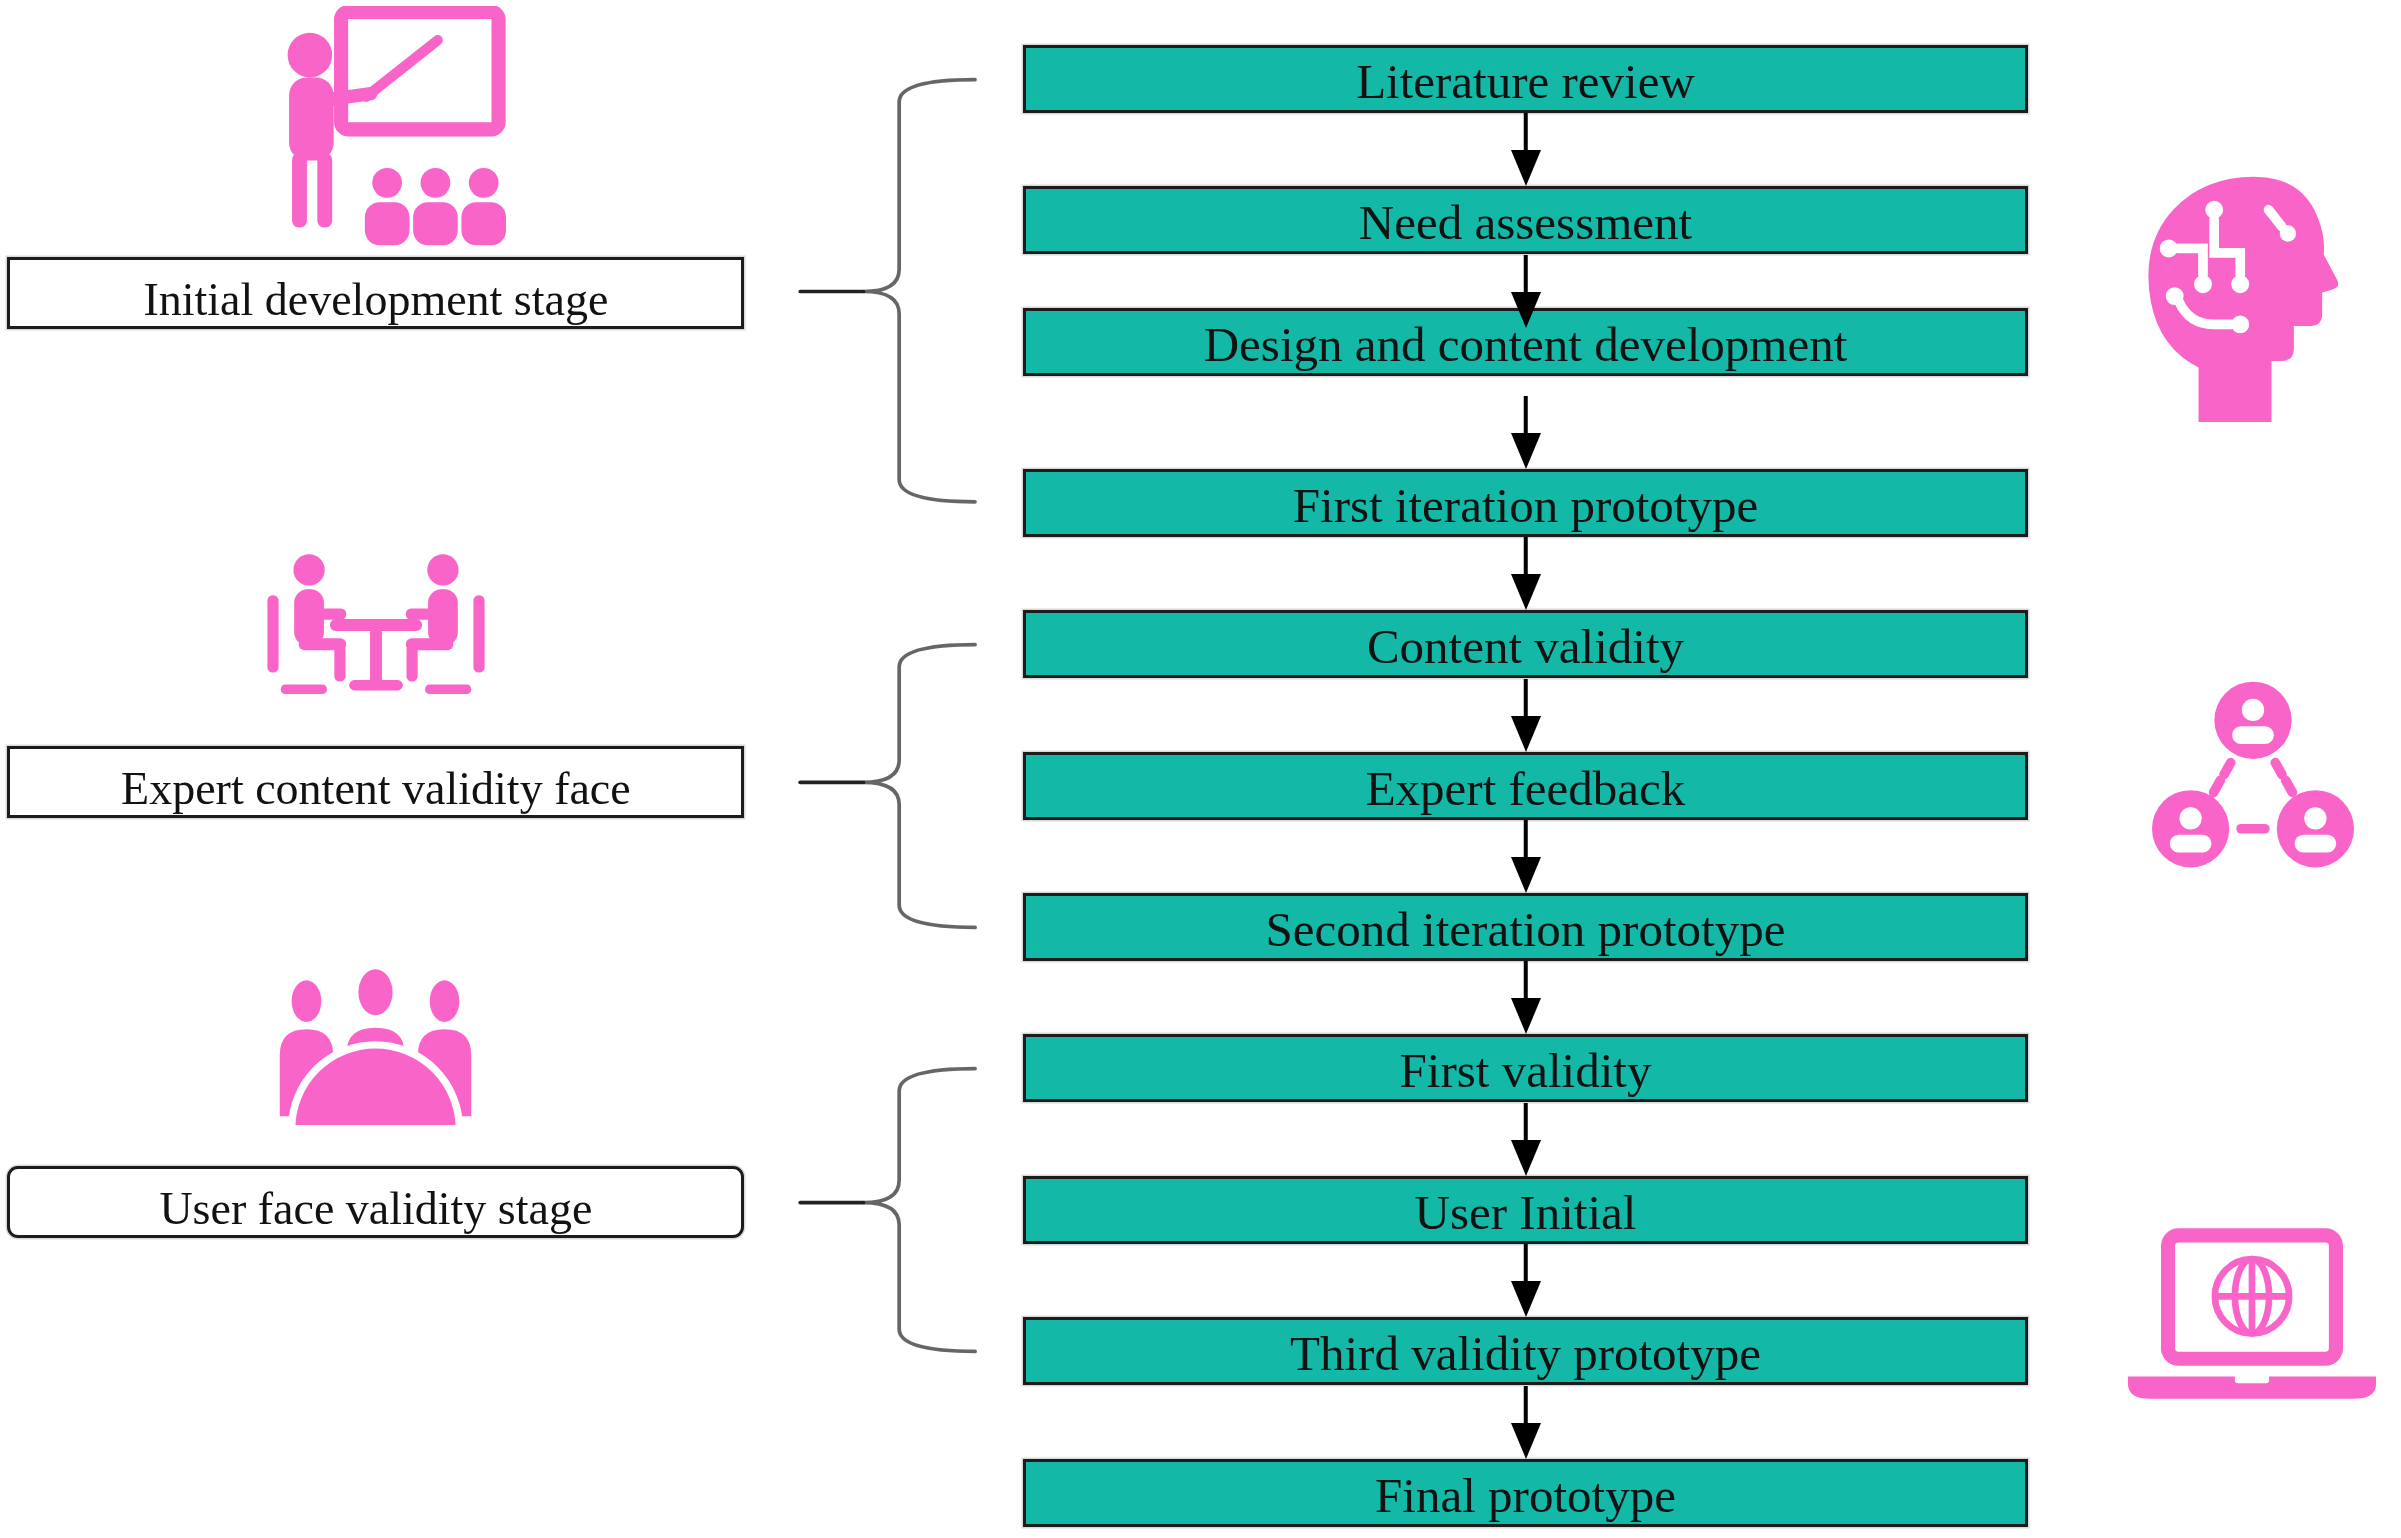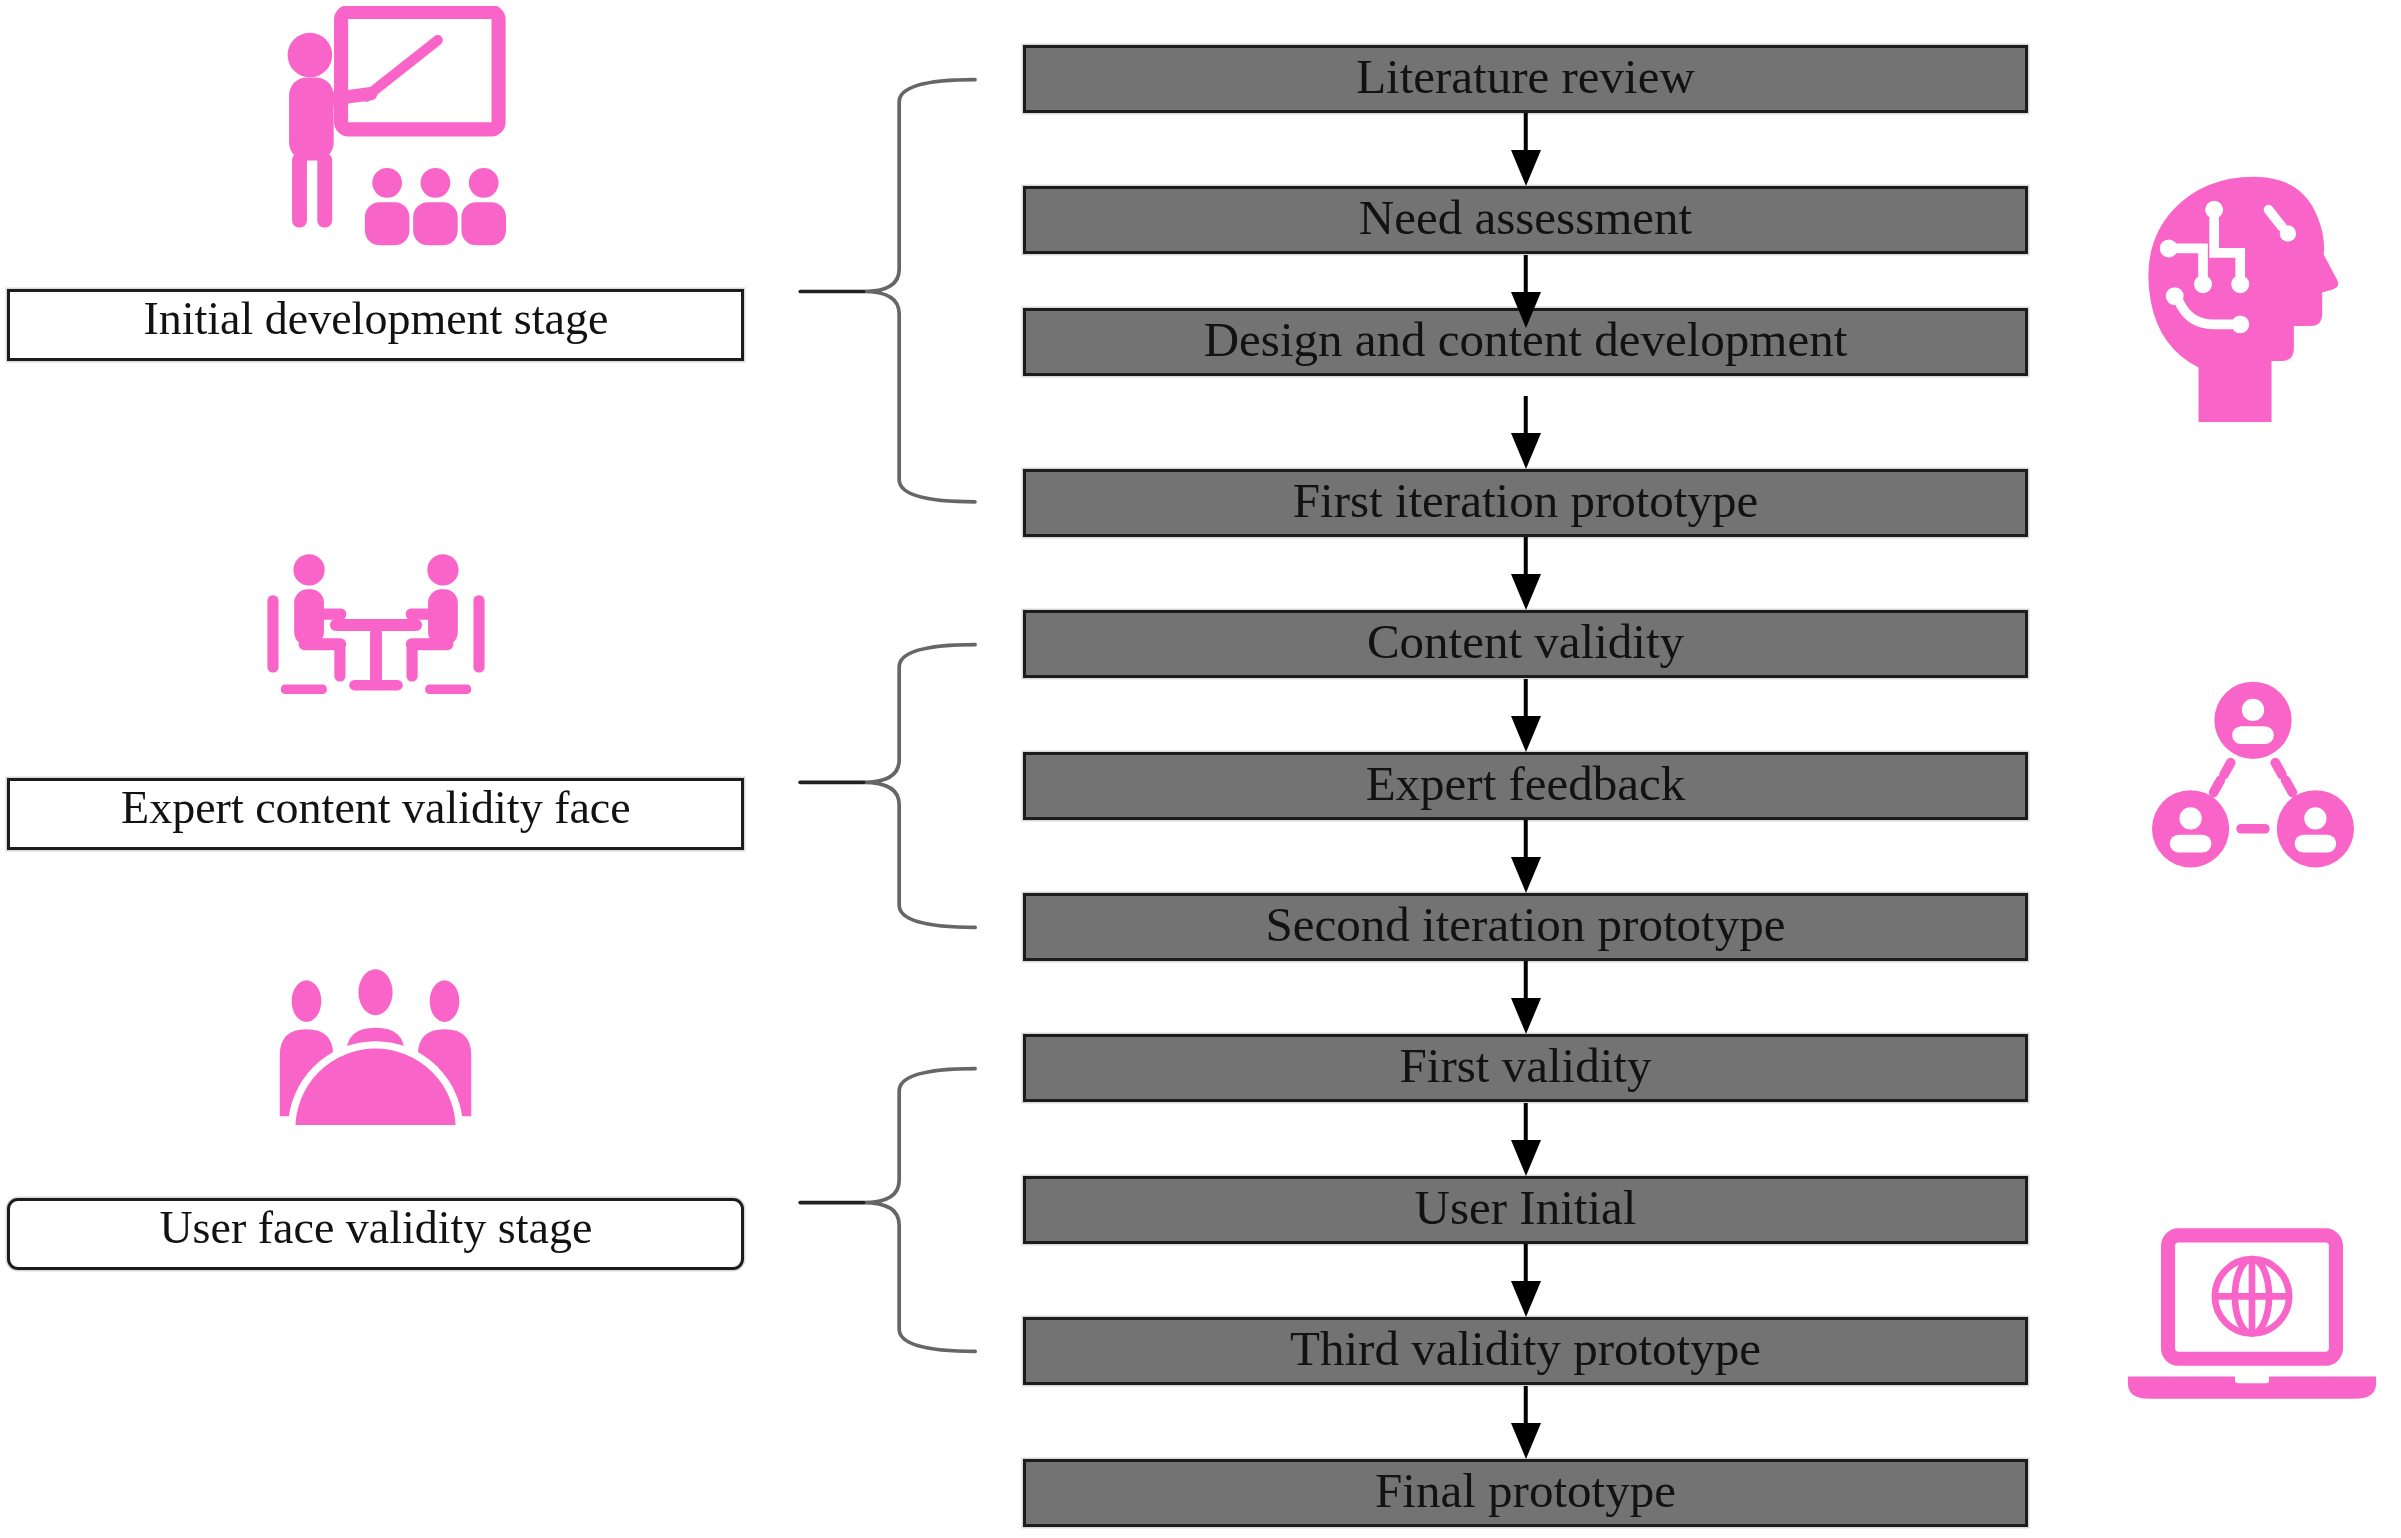--- a/index.html
+++ b/index.html
@@ -1,32 +1,31 @@
 <!DOCTYPE html>
 <html style="font-size:12px"><head>
 <meta charset="utf-8">
 <style>
   html,body{margin:0;padding:0;background:#ffffff;}
   body{width:2401px;height:1539px;overflow:hidden;font-family:"Liberation Serif","DejaVu Serif",serif;}
   #canvas{position:relative;width:2401px;height:1539px;background:#fff;}
 
   .flow-box{
     position:absolute;left:1023px;width:1005px;height:68px;
-    background:#737373;border:3.7px solid #1c1c1c;box-sizing:border-box;
-    display:flex;align-items:flex-start;justify-content:center;
+    background:#14b8a6;border:3.7px solid #1c1c1c;box-sizing:border-box;
+    display:flex;align-items:flex-end;justify-content:center;
     font-size:49px;color:#121212;box-shadow:0 0 0 1.5px #d9d9d9;
     white-space:nowrap;
   }
   .stage-box{
     position:absolute;left:7.4px;width:737px;height:72px;
     background:#fff;border:3.7px solid #1c1c1c;box-sizing:border-box;
-    display:flex;align-items:flex-start;justify-content:center;
+    display:flex;align-items:flex-end;justify-content:center;
     font-size:46px;color:#121212;box-shadow:0 0 0 1.5px #d9d9d9;
     white-space:nowrap;
-    margin-top:32px;
   }
   .arrow{position:absolute;width:33px;height:73px;}
   .arrow .shaft{position:absolute;left:50%;transform:translateX(-50%);top:0;width:4.5px;height:45px;background:#000;}
   .arrow .head{position:absolute;left:50%;transform:translateX(-50%);top:37px;width:0;height:0;
     border-left:15.6px solid transparent;border-right:15.6px solid transparent;border-top:36px solid #000;}
   .icon-wrap{position:absolute;}
   svg{display:block;}
 </style>
 </head>
 <body>

